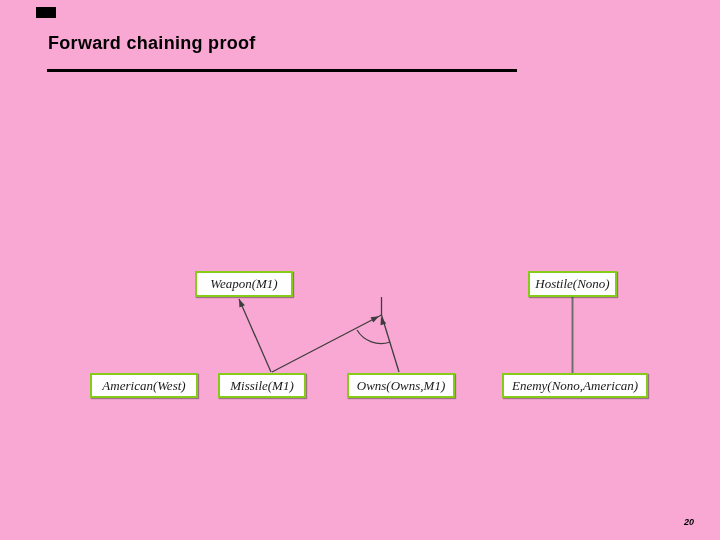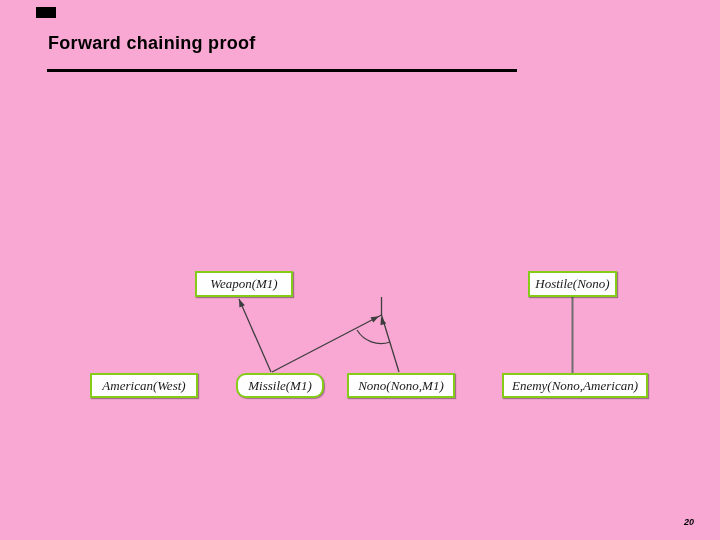--- a/index.html
+++ b/index.html
@@ -61,21 +61,21 @@
     font-size: 13px;
     color: #1a1a1a;
     white-space: nowrap;
   }
   .row-top    { top: 271px; height: 26px; }
   .row-bottom { top: 373px; height: 25px; }
   .node-weapon   { left: 195px; width: 98px;  }
   .node-sells    { left: 310px; width: 143px; }
   .node-hostile  { left: 528px; width: 89px;  }
   .node-american { left: 70px;  width: 108px; margin-left: 20px; }
-  .node-missile  { left: 236px; width: 88px; border-radius: 10px;  }
+  .node-missile  { left: 218px; width: 88px;  }
   .node-owns     { left: 347px; width: 108px; }
   .node-enemy    { left: 502px; width: 146px; }
   .page-number {
     position: absolute;
     left: 684px;
     top: 517px;
     font-family: "Liberation Sans", sans-serif;
     font-size: 9px;
     font-weight: 700;
     color: #000000;
@@ -108,18 +108,18 @@
     <path d="M 357 330 A 28 28 0 0 0 390 342" fill="none" stroke="#3d3d3d" stroke-width="1.2"></path>
 
     <line x1="572.5" y1="297" x2="572.5" y2="373" stroke="#6e6e6e" stroke-width="2"></line>
   </svg>
 
   <div class="node row-top node-weapon">Weapon(M1)</div>
   <div class="node row-top node-hostile">Hostile(Nono)</div>
 
   <div class="node row-bottom node-american">American(West)</div>
   <div class="node row-bottom node-missile">Missile(M1)</div>
-  <div class="node row-bottom node-owns">Nono(Nono,M1)</div>
+  <div class="node row-bottom node-owns">Owns(Owns,M1)</div>
   <div class="node row-bottom node-enemy">Enemy(Nono,American)</div>
 
   <div class="page-number">20</div>
 
 </div>
 
 </body></html>

